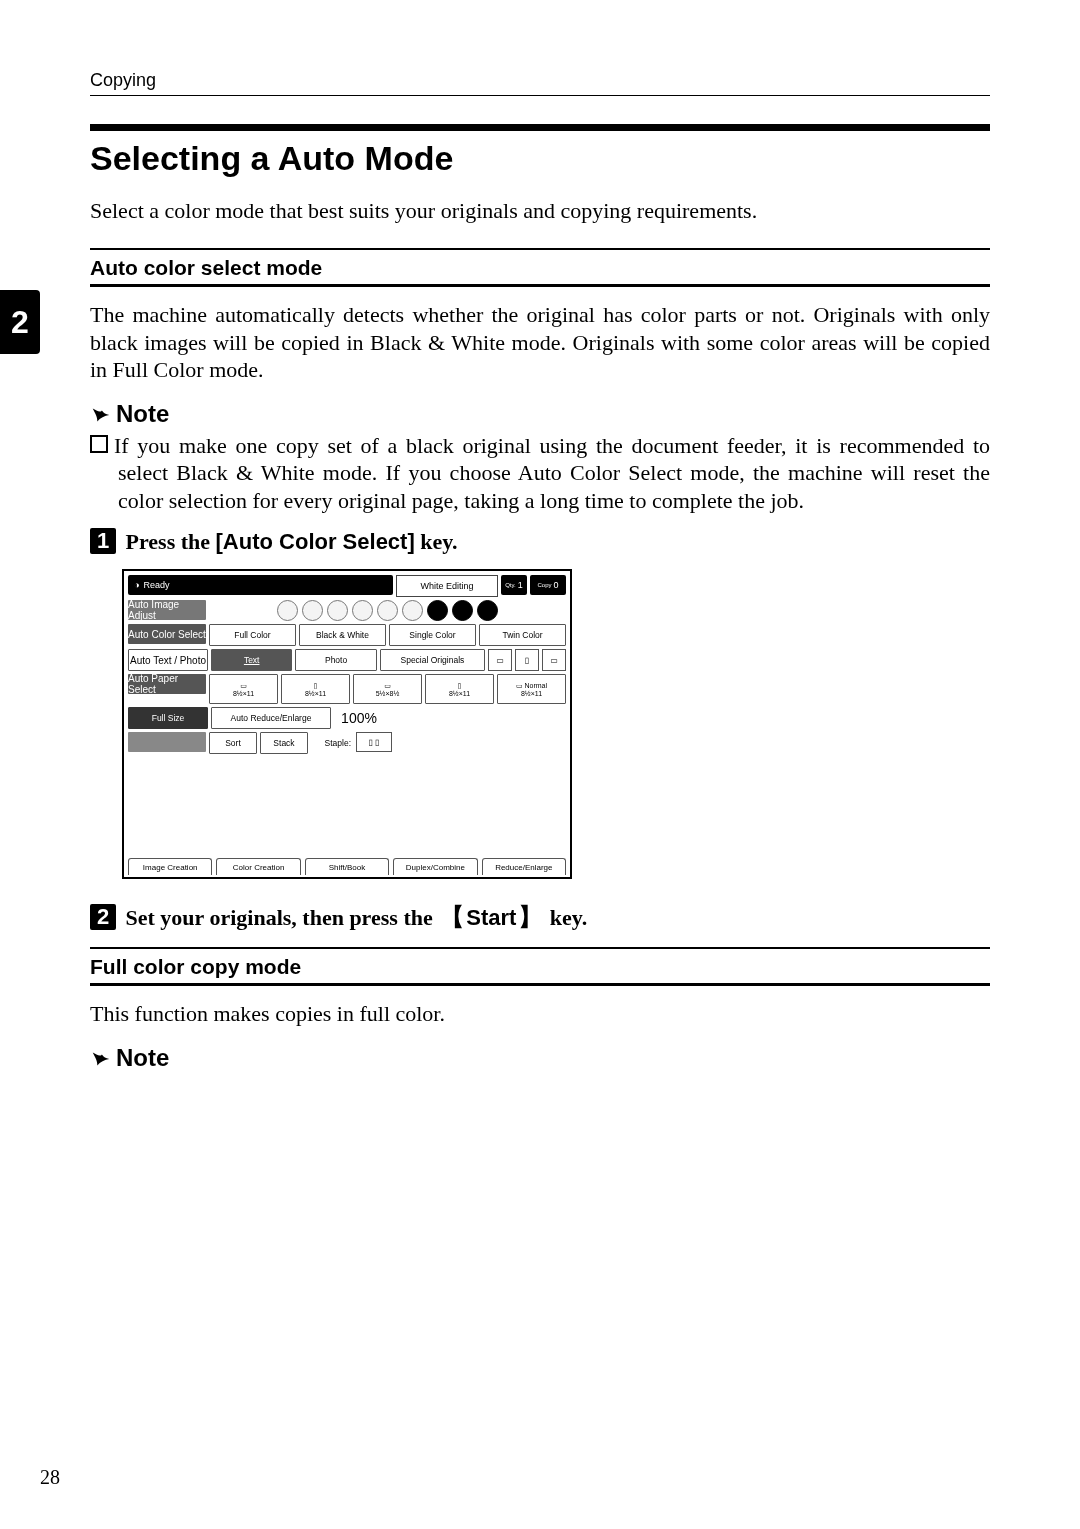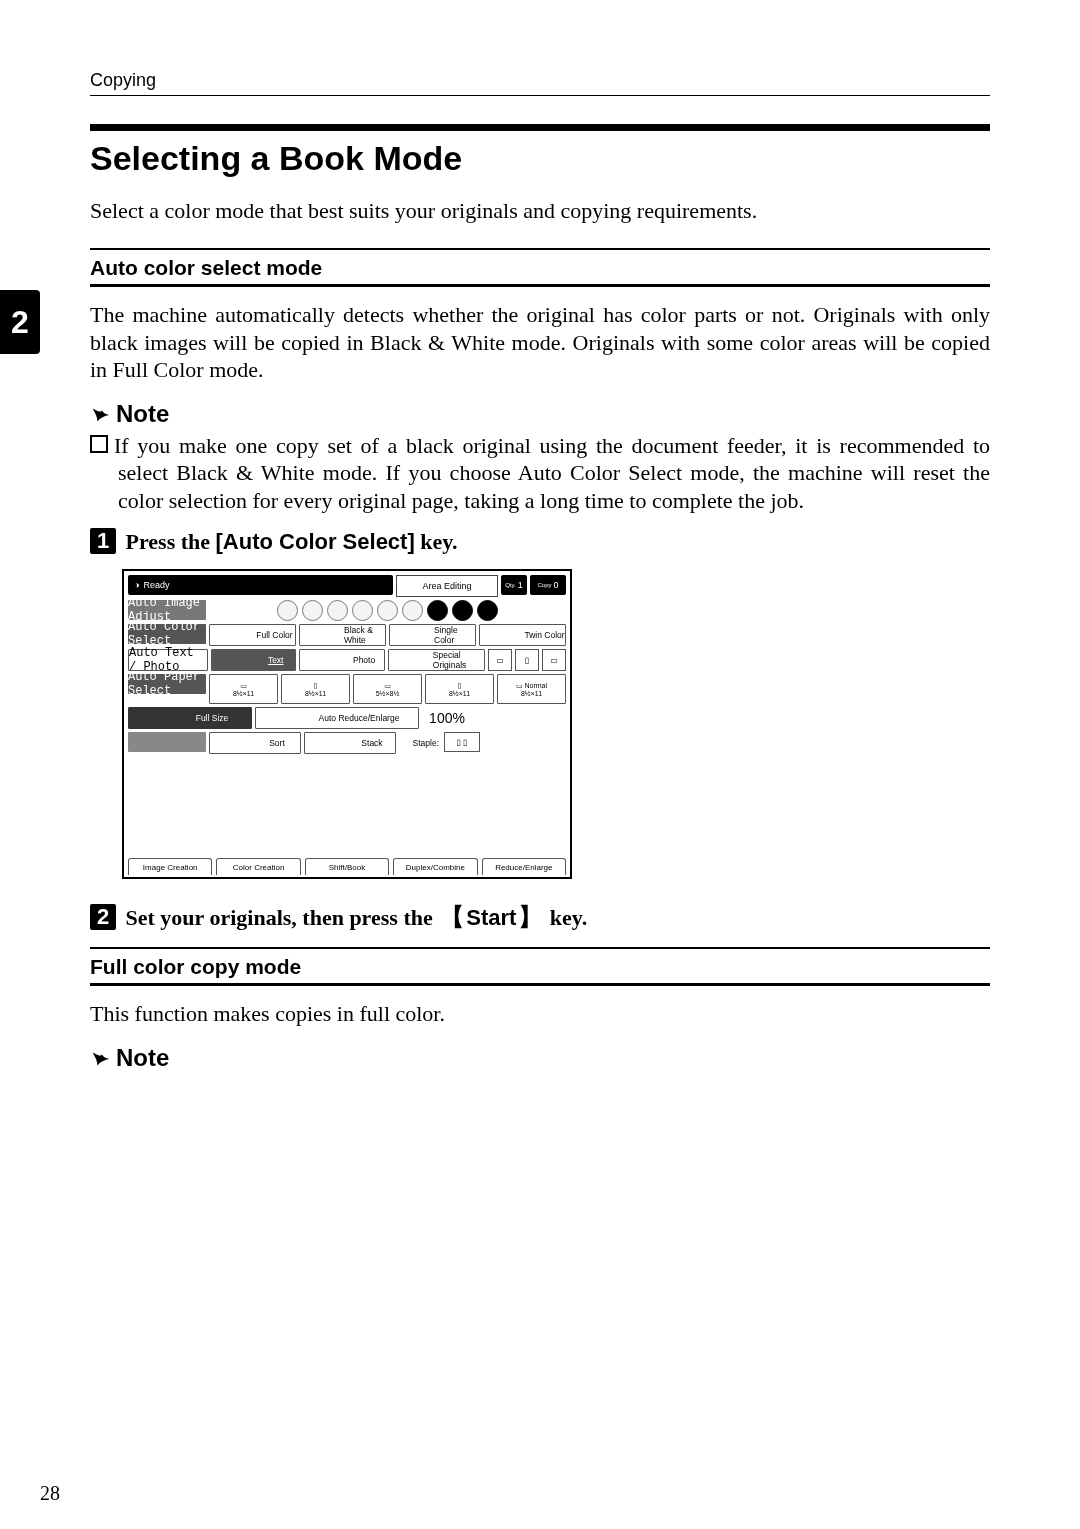--- a/index.html
+++ b/index.html
@@ -135,21 +135,21 @@
   }
   .step .bracket {
     font-family: Arial, Helvetica, sans-serif;
     font-weight: bold;
     font-size: 24px;
     padding: 0 2px;
   }
   .ref-italic { font-style: italic; }
   .page-num {
     position: absolute;
-    bottom: 24px;
+    bottom: 40px;
     left: 40px;
     font-size: 20px;
   }
 
   
   .panel-wrap {
     margin: 6px 0 22px 32px;
     width: 450px;
   }
   .panel {
@@ -172,31 +172,31 @@
   }
   .p-area { background:#fff; border:1px solid #444; width:100px; height:20px;
             display:flex; align-items:center; justify-content:center; }
   .p-count { background:#000; color:#fff; width:26px; height:20px;
              display:flex; align-items:center; justify-content:center; font-size:9px; border-radius:2px;}
   .p-copy { background:#000; color:#fff; width:36px; height:20px;
             display:flex; align-items:center; justify-content:center; font-size:9px; border-radius:2px;}
 
   .p-btn { background:#fff; border:1px solid #555; height:20px;
            display:flex; align-items:center; justify-content:center;
-           flex:1; border-radius:1px; font-size:8.5px;padding-left:44px; }
+           flex:1; border-radius:1px; font-size:8.5px; }
   .p-btn.dark { background:#333; color:#fff; border:1px solid #333;text-align:right; }
   .p-btn.sel  { background:#555; color:#fff;text-decoration:underline; }
   .p-btn.wide { flex:1.3; }
   .p-dot { width:19px; height:19px; border:1px solid #777; border-radius:50%;
            background:#f4f4f4; }
   .p-dot.filled { background:#000; border-color:#000; }
   .p-dots { display:flex; gap:4px; flex:1; align-items:center; justify-content:center; padding:0 8px;}
-  .p-label { background:#555; color:#fff; font-size:12px; display:flex;
+  .p-label { background:#555; color:#fff; font-size:10px; display:flex;
              align-items:center; justify-content:center; width:78px; height:20px;
-             border-radius:1px; flex:none;font-family:Liberation Mono, monospace;}
+             border-radius:1px; flex:none;}
   .p-tray { border:1px solid #555; height:26px; flex:1; padding:1px 2px;
             font-size:7px; display:flex; flex-direction:column;
             align-items:center; justify-content:center; border-radius:1px;}
   .p-stapleicon { border:1px solid #555; width:34px; height:18px;
                   display:flex; align-items:center; justify-content:center; font-size:8px;}
   .p-bottom-tabs {
     position:absolute; left:4px; right:4px; bottom:2px;
     display:flex; gap:4px;
   }
   .p-tab { flex:1; border:1px solid #555; border-bottom:none;
@@ -213,21 +213,21 @@
 </head>
 <body>
 
 <div class="side-tab">2</div>
 
 <div class="page">
 
   <div class="running-head">Copying</div>
 
   <hr class="thick-rule">
-  <h1 class="h1">Selecting a Book Mode</h1>
+  <h1 class="h1">Selecting a Auto Mode</h1>
 
   <p class="intro">Select a color mode that best suits your originals and copying requirements.</p>
 
   <hr class="section-rule-top">
   <div class="section-title">Auto color select mode</div>
   <hr class="section-rule-bot">
 
   <p class="body-text">The machine automatically detects whether the original has color parts or not. Originals with only black images will be copied in Black &amp; White mode. Originals with some color areas will be copied in Full Color mode.</p>
 
   <div class="note-head">
@@ -242,21 +242,21 @@
   <p class="step">
     <span class="badge">1</span>
     <span class="lead">Press the </span><span class="sans-bold">[Auto Color Select]</span><span class="lead"> key.</span>
   </p>
 
   <div class="panel-wrap">
     <div class="panel">
 
       <div class="row">
         <div class="p-status">◑ <span style="margin-left:4px">Ready</span></div>
-        <div class="p-area">Area Editing</div>
+        <div class="p-area">White Editing</div>
         <div class="p-count">
             <span style="font-size:6px;margin-right:2px">Qty.</span>
             <span>1</span>
           </div>
         <div class="p-copy">
             <span style="font-size:6px;margin-right:2px">Copy</span>
             <span>0</span>
           </div>
       </div>
 

